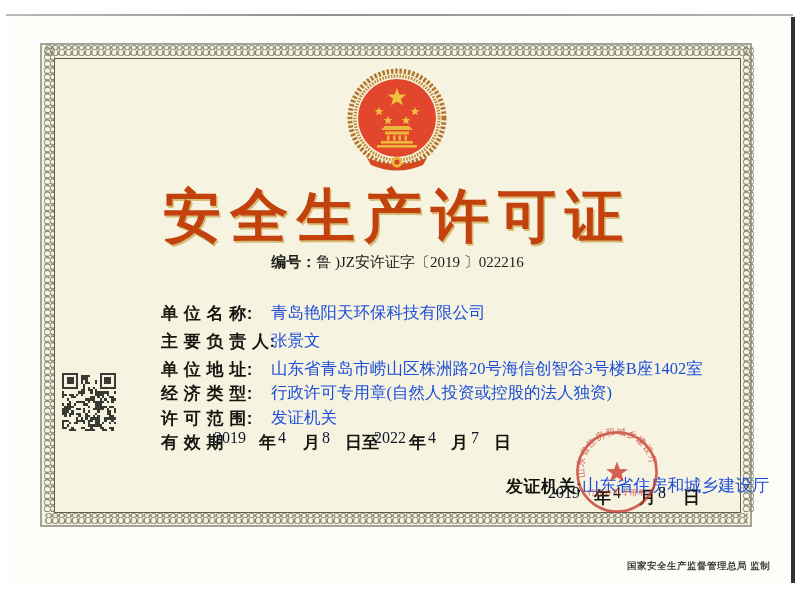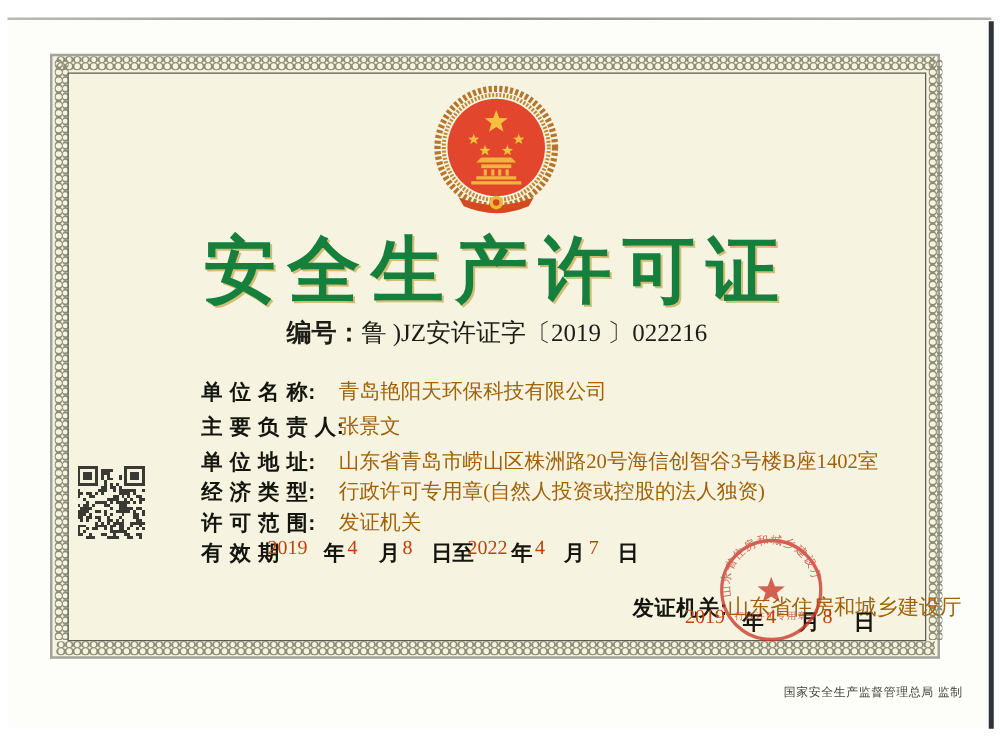--- a/index.html
+++ b/index.html
@@ -26,42 +26,42 @@
   .chain-top{left:44px;top:45px;width:704px;height:13px;}
   .chain-bottom{left:44px;top:513px;width:704px;height:13px;}
   .chain-left,.chain-right{writing-mode:vertical-rl;width:13px;height:466px;top:46px;
     letter-spacing:-3px;line-height:13px;}
   .chain-left{left:42px;}
   .chain-right{left:741px;}
   
   .emblem{position:absolute;left:347px;top:66px;width:100px;height:110px;}
   
   .title{position:absolute;left:54px;top:178px;width:687px;text-align:center;
-    font-size:58px;font-weight:800;letter-spacing:9px;color:#15803d;
+    font-size:58px;font-weight:800;letter-spacing:9px;color:#c2410c;
     text-shadow:1.5px 1.5px 0 rgba(186,142,31,.55);
     font-family:"Liberation Sans",sans-serif;}
   .serial{position:absolute;left:54px;top:253px;width:687px;text-align:center;
-    font-size:20px;color:#1d1d18;font-family:"Liberation Serif",serif;}
+    font-size:15px;color:#1d1d18;font-family:"Liberation Serif",serif;}
   .serial .lbl{font-weight:700;font-family:"Liberation Sans",sans-serif;}
   
   .frow{position:absolute;left:161px;white-space:nowrap;font-size:17px;color:#15150f;}
   .flabel{display:inline-block;width:110px;font-weight:700;
     font-family:Liberation Sans, sans-serif;letter-spacing:.5px;}
-  .fval{font-family:"Liberation Serif",serif;font-size:16.5px;color:#a16207;
+  .fval{font-family:"Liberation Serif",serif;font-size:16.5px;color:#1d4ed8;
     position:relative;top:-1px;}
-  .num{font-family:"Liberation Serif",serif;font-size:16px;color:#c2410c;
+  .num{font-family:"Liberation Serif",serif;font-size:16px;color:#0f172a;
     position:relative;top:-5px;}
   .unit{font-weight:700;font-family:"Liberation Sans",sans-serif;}
   
   .issuer{position:absolute;left:506px;top:475px;font-size:17px;white-space:nowrap;text-align:center;}
   .issuer .flabel{width:auto;}
   .date-line{position:absolute;left:548px;top:486px;font-size:17px;white-space:nowrap;
     color:#15150f;}
-  .footer-note{position:absolute;left:627px;top:548px;font-size:9.5px;
-    letter-spacing:.5px;color:#3f4336;font-weight:400;}
+  .footer-note{position:absolute;left:627px;top:560px;font-size:9.5px;
+    letter-spacing:.5px;color:#3f4336;font-weight:700;}
   
   .seal{position:absolute;left:573px;top:428px;width:88px;height:88px;opacity:.78;}
   .qr{position:absolute;left:62px;top:372px;width:54px;height:60px;}
 </style>
 </head>
 <body>
 
 <div class="paper"></div>
 <div class="scan-top-edge"></div>
 

